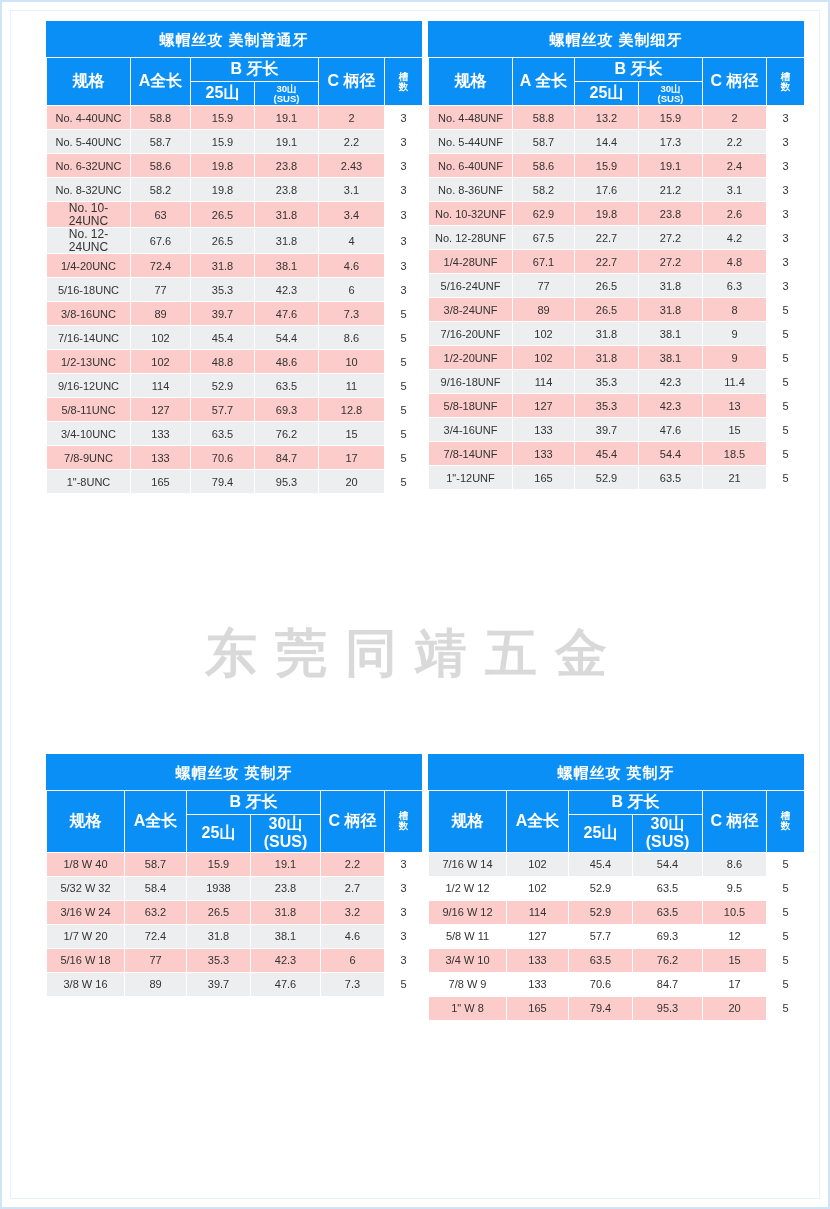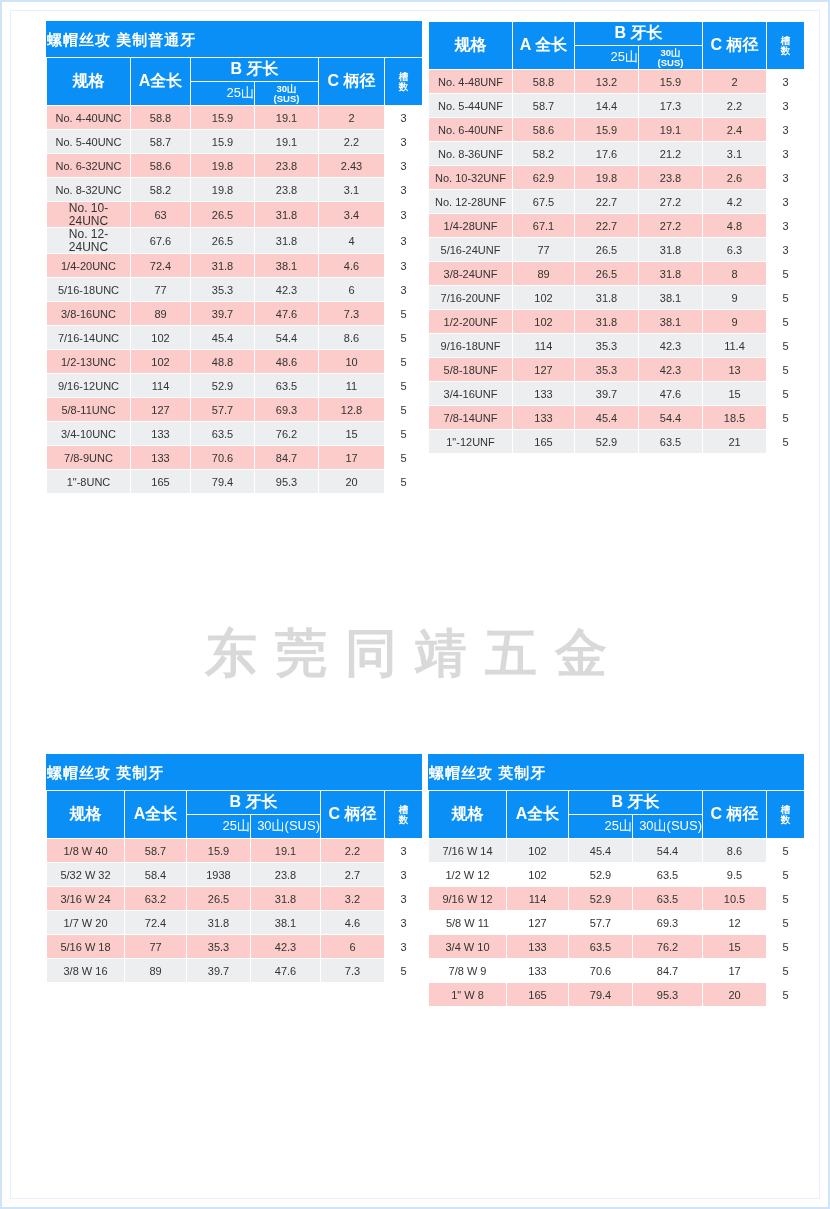--- a/index.html
+++ b/index.html
@@ -22,20 +22,21 @@
     background:#fff;
   }
   .blk{
     position:absolute;
   }
   .blk-title{
     background:#0a8ff7;
     color:#ffffff;
     font-weight:bold;
     font-size:15px;
+    text-align:center;
     letter-spacing:1px;
     height:36px;
     line-height:36px;
     border:1px solid #0a8ff7;
     box-sizing:border-box;
   }
   table.t{
     border-collapse:collapse;
     table-layout:fixed;
     width:100%;
@@ -52,23 +53,22 @@
     overflow:hidden;
   }
   table.t thead th{
     background:#0a8ff7;
     color:#ffffff;
     font-weight:bold;
     font-size:16px;
     line-height:1.15;
   }
   table.t thead th.small{
-    font-size:13px;
-    font-weight:normal;
-    text-align:right;
+    font-size:16px;
+    font-weight:bold;
   }
   table.t thead th.tiny{
     font-size:9.5px;
     font-weight:bold;
     line-height:1.05;
   }
   td.g{ background:#eceef0; }
   td.p{ background:#fbccc9; }
   td.w{ background:#ffffff; }
   td.spec{ font-size:11px; }
@@ -252,20 +252,21 @@
               <td class="g">79.4</td>
               <td class="g">95.3</td>
               <td class="g">20</td>
               <td class="w">5</td>
             </tr>
           </tbody>
       </table>
     </div>
 
     <div class="blk" style="left:417px;top:10px;width:376px;">
+      <div class="blk-title">螺帽丝攻  美制细牙</div>
       <table class="t">
         <colgroup>
           <col style="width:84px">
             <col style="width:62px">
             <col style="width:64px">
             <col style="width:64px">
             <col style="width:64px">
             <col style="width:38px">
         </colgroup>
         <thead>

